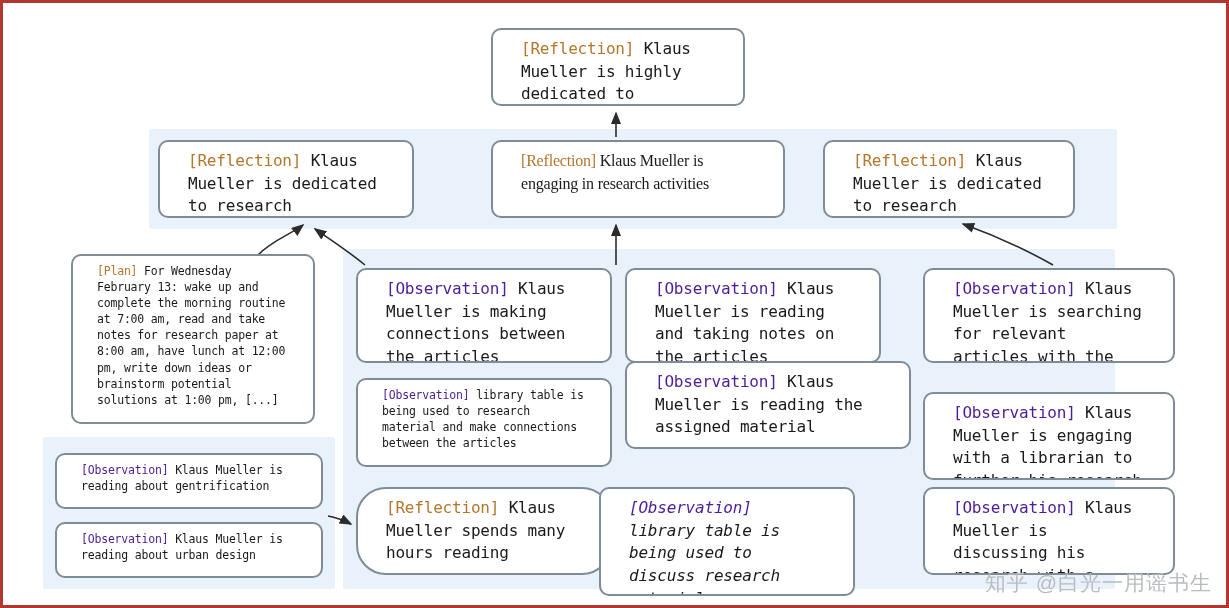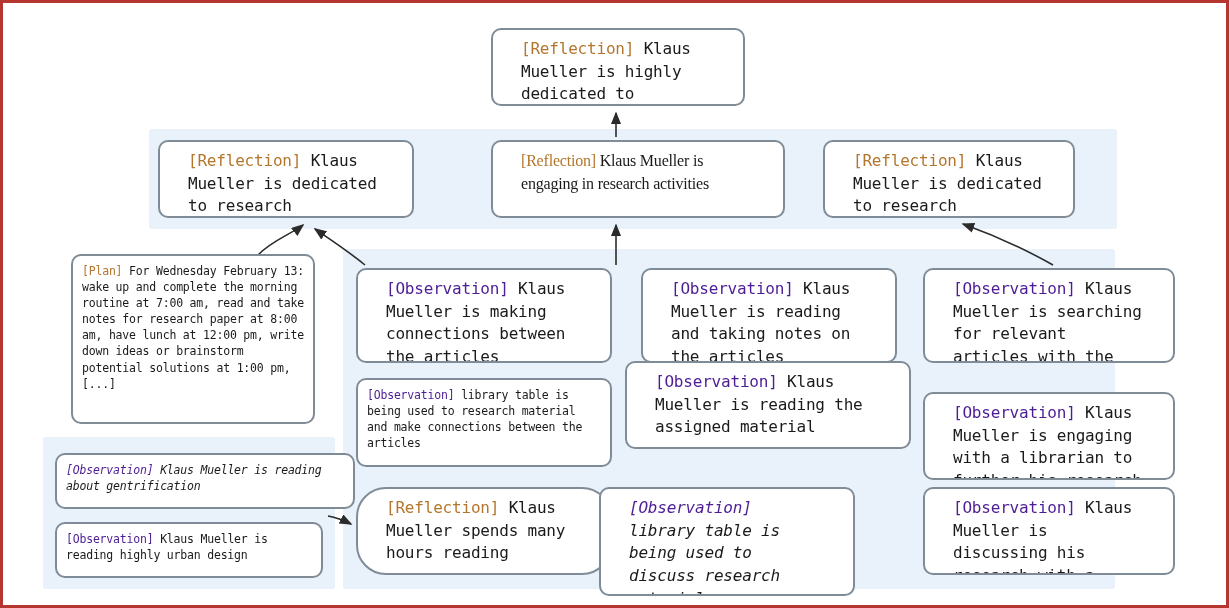--- a/index.html
+++ b/index.html
@@ -31,21 +31,21 @@
     padding: 8px 28px;
     font-size: 16px;
     line-height: 1.42;
     color: #1a1a1a;
     letter-spacing: -0.2px;
     overflow: hidden;
   }
   .node.small {
     font-size: 11.5px;
     line-height: 1.40;
-    padding: 7px 9px;
+    padding: 7px 24px;
   }
   .tag-reflection { color: #b4762c; }
   .tag-observation { color: #4c1d95; }
   .tag-plan { color: #b4762c; }
   svg.arrows {
     position: absolute;
     left: 0;
     top: 0;
     width: 1229px;
     height: 608px;
@@ -90,26 +90,27 @@
 
     <path d="M325,513 C336,515 342,518 348,521" stroke="#2b2b2b" stroke-width="1.6" fill="none" marker-end="url(#ah)"></path>
   </svg>
 
   <div id="nodes-root">
       <div class="node" style="left: 488px; top: 25px; width: 254px; height: 78px;"><span class="tag-reflection">[Reflection]</span><span> Klaus Mueller is highly dedicated to research</span></div>
       <div class="node" style="left: 155px; top: 137px; width: 256px; height: 78px;"><span class="tag-reflection">[Reflection]</span><span> Klaus Mueller is dedicated to research</span></div>
       <div class="node" style="left: 488px; top: 137px; width: 294px; height: 78px; font-family: Liberation Serif, serif;"><span class="tag-reflection">[Reflection]</span><span> Klaus Mueller is engaging in research activities</span></div>
       <div class="node" style="left: 820px; top: 137px; width: 252px; height: 78px;"><span class="tag-reflection">[Reflection]</span><span> Klaus Mueller is dedicated to research</span></div>
       <div class="node small" style="left: 68px; top: 251px; width: 244px; height: 170px;"><span class="tag-plan">[Plan]</span><span> For Wednesday February 13: wake up and complete the morning routine at 7:00 am, read and take notes for research paper at 8:00 am, have lunch at 12:00 pm, write down ideas or brainstorm potential solutions at 1:00 pm, [...]</span></div>
-      <div class="node small" style="left: 52px; top: 450px; width: 300px; height: 56px; font-style: italic;"><span class="tag-observation">[Observation]</span><span> Klaus Mueller is reading about gentrification</span></div>
-      <div class="node small" style="left: 52px; top: 519px; width: 268px; height: 56px;"><span class="tag-observation">[Observation]</span><span> Klaus Mueller is reading highly urban design</span></div>
+      <div class="node small" style="left: 52px; top: 450px; width: 268px; height: 56px;"><span class="tag-observation">[Observation]</span><span> Klaus Mueller is reading about gentrification</span></div>
+      <div class="node small" style="left: 52px; top: 519px; width: 268px; height: 56px;"><span class="tag-observation">[Observation]</span><span> Klaus Mueller is reading about urban design</span></div>
       <div class="node" style="left: 353px; top: 265px; width: 256px; height: 95px;"><span class="tag-observation">[Observation]</span><span> Klaus Mueller is making connections between the articles</span></div>
       <div class="node small" style="left: 353px; top: 375px; width: 256px; height: 89px;"><span class="tag-observation">[Observation]</span><span> library table is being used to research material and make connections between the articles</span></div>
       <div class="node" style="left: 353px; top: 484px; width: 256px; height: 88px; border-radius: 30px;"><span class="tag-reflection">[Reflection]</span><span> Klaus Mueller spends many hours reading</span></div>
-      <div class="node" style="left: 622px; top: 265px; width: 256px; height: 95px; margin-left: 16px;"><span class="tag-observation">[Observation]</span><span> Klaus Mueller is reading and taking notes on the articles</span></div>
+      <div class="node" style="left: 622px; top: 265px; width: 256px; height: 95px;"><span class="tag-observation">[Observation]</span><span> Klaus Mueller is reading and taking notes on the articles</span></div>
       <div class="node" style="left: 622px; top: 358px; width: 286px; height: 88px;"><span class="tag-observation">[Observation]</span><span> Klaus Mueller is reading the assigned material</span></div>
       <div class="node" style="left: 596px; top: 484px; width: 256px; height: 109px; font-style: italic;"><span class="tag-observation">[Observation]</span><span> library table is being used to discuss research material</span></div>
       <div class="node" style="left: 920px; top: 265px; width: 252px; height: 95px;"><span class="tag-observation">[Observation]</span><span> Klaus Mueller is searching for relevant articles with the help of a librarian</span></div>
       <div class="node" style="left: 920px; top: 389px; width: 252px; height: 88px;"><span class="tag-observation">[Observation]</span><span> Klaus Mueller is engaging with a librarian to further his research</span></div>
       <div class="node" style="left: 920px; top: 484px; width: 252px; height: 88px;"><span class="tag-observation">[Observation]</span><span> Klaus Mueller is discussing his research with a librarian</span></div>
     </div>
 
+  <div class="wm">知乎 @白光一用谣书生</div>
 </div>
 
 </body></html>

